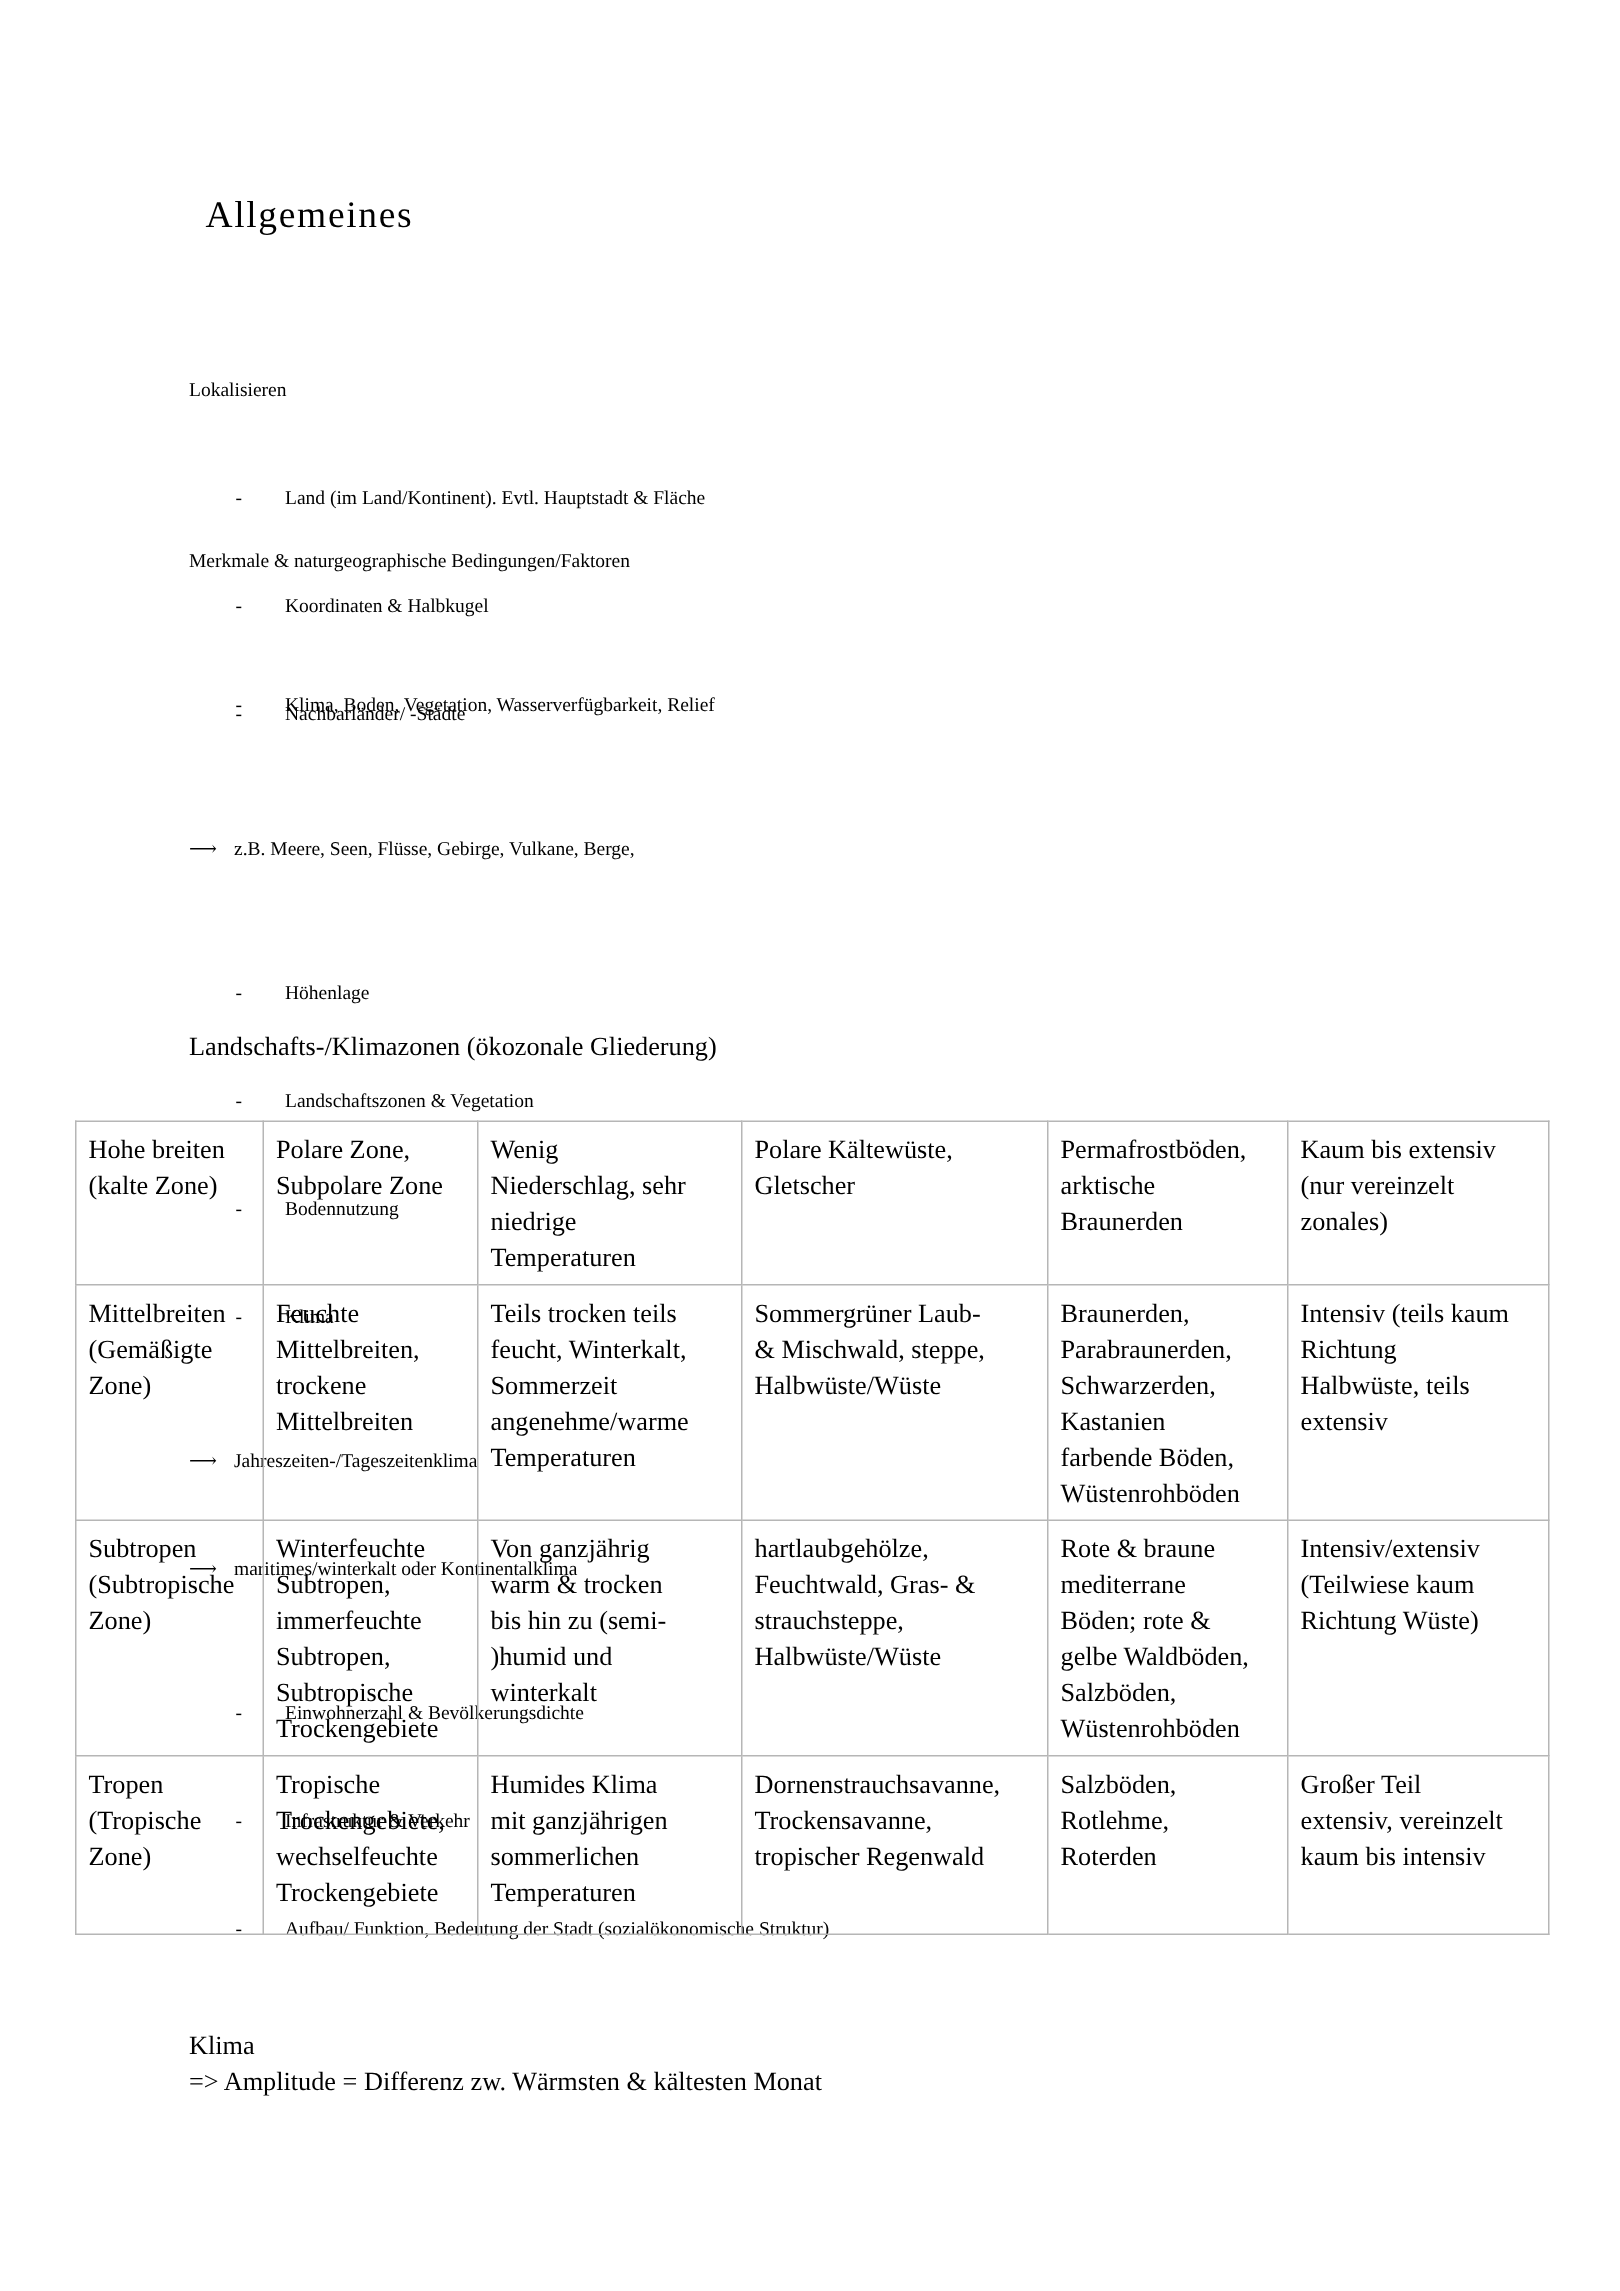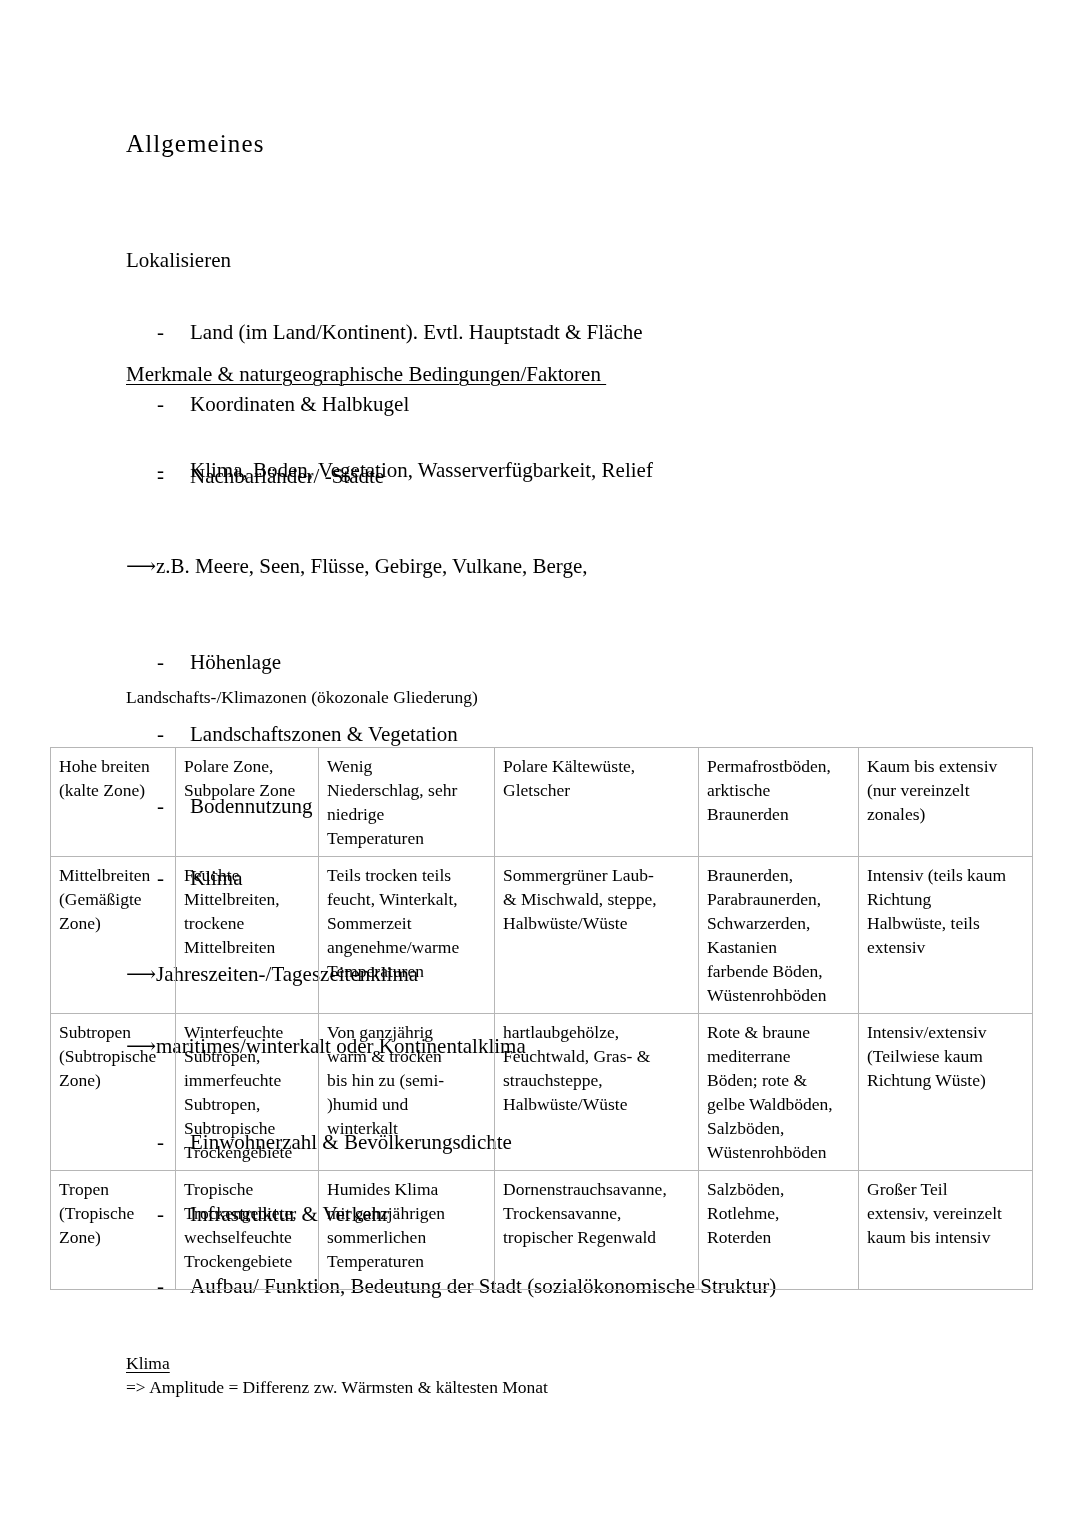--- a/index.html
+++ b/index.html
@@ -18,49 +18,48 @@
 
   .page {
     position: absolute;
     inset: 0;
     padding: 0;
   }
 
   
   .doc-title {
     position: absolute;
-    left: 126px;
+    left: 137px;
     top: 129px;
     font-size: 25px;
     letter-spacing: 1.1px;
     font-weight: normal;
     margin: 0;
     line-height: 1.2;
   }
 
   
   .txt {
-    font-size: 21px;
+    font-size: 13px;
     line-height: 24px;
     white-space: pre;
   }
 
   .block {
     position: absolute;
     left: 126px;
   }
 
   .lbl {
     display: block;
     white-space: pre;
   }
 
   .underline-lbl {
     display: inline-block;
-    text-decoration: underline;
     text-underline-offset: 2.5px;
     text-decoration-thickness: 1px;
   }
 
   
   .row {
     display: block;
     position: relative;
     height: 24px;
     white-space: pre;

